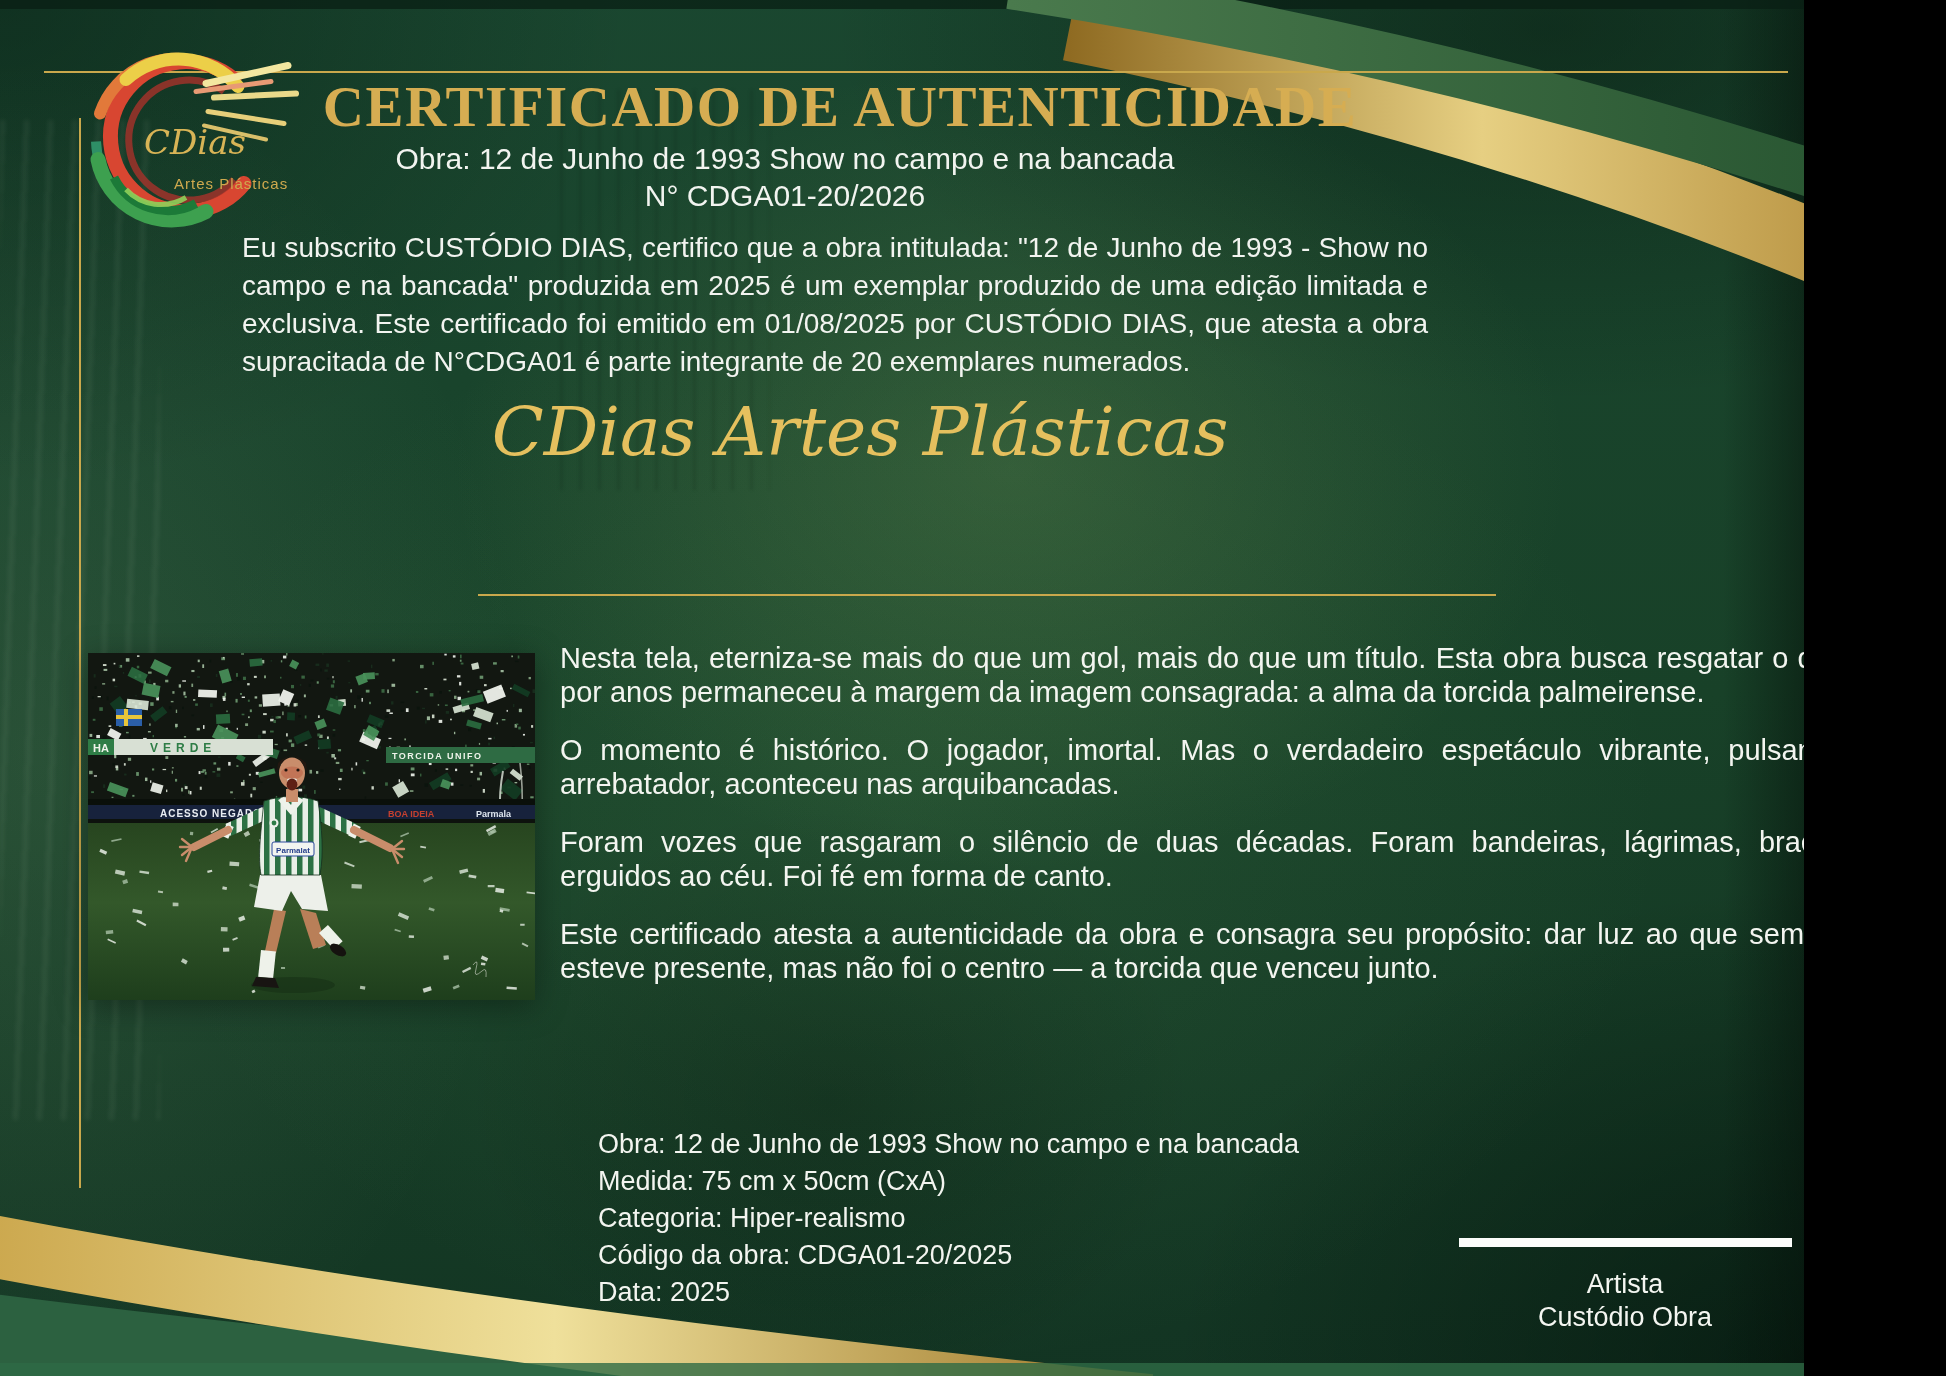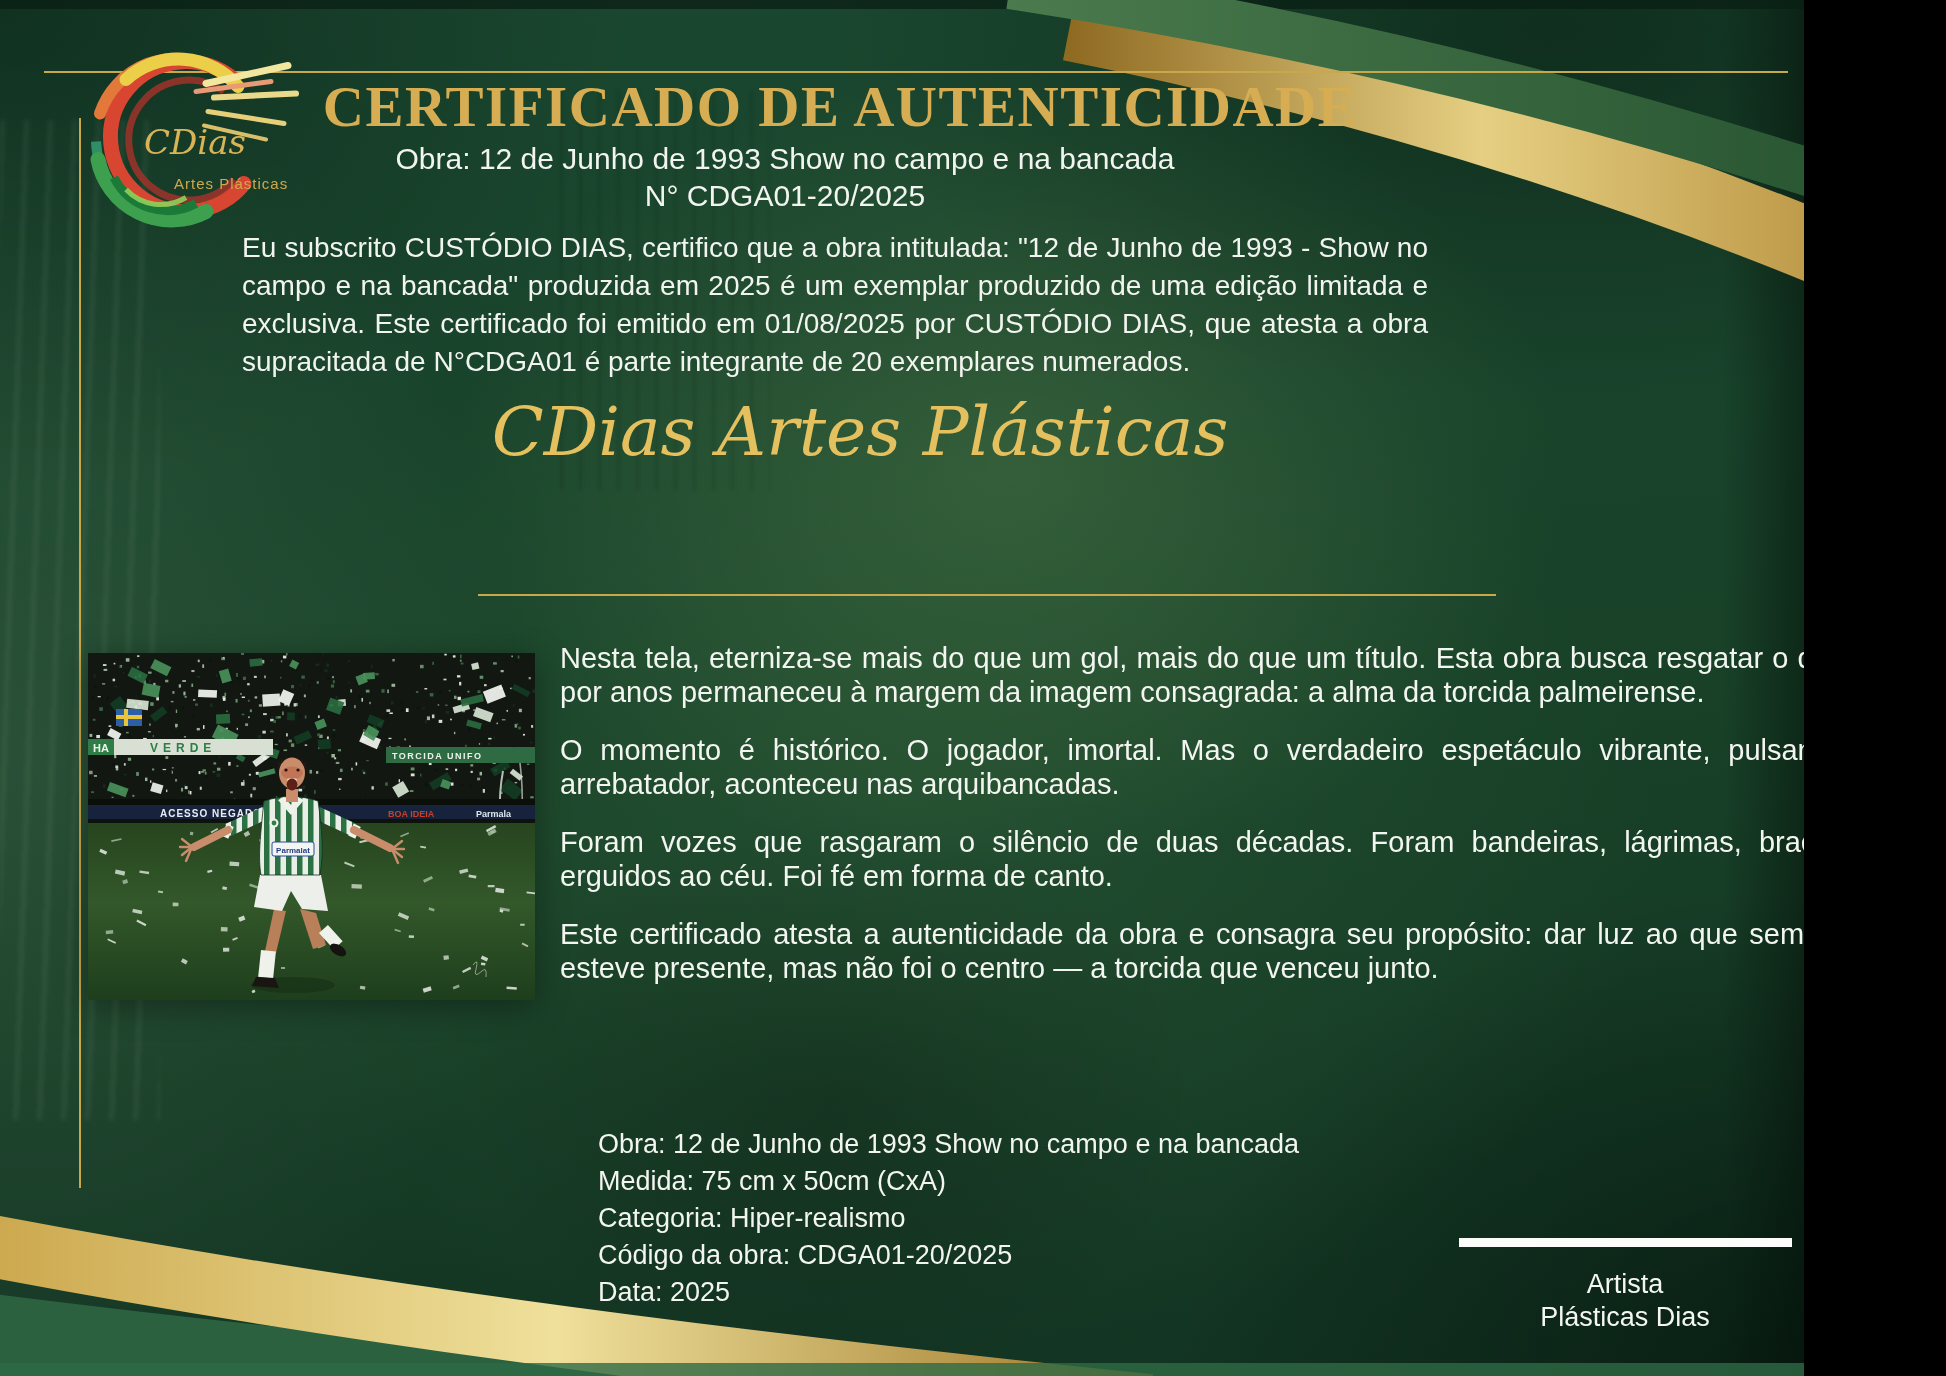--- a/index.html
+++ b/index.html
@@ -113,21 +113,21 @@
       <path d="M 70 158 A 48 48 0 0 0 130 166" stroke="#8fd05a" stroke-width="5" fill="none" opacity=".9"></path>
     </g>
     <text x="88" y="122" font-family="DejaVu Serif, serif" font-style="italic" font-size="34" fill="#d8b456">CDias</text>
     <text x="118" y="157" font-family="Liberation Sans, sans-serif" font-size="15" letter-spacing="1" fill="#cfa94e">Artes Plásticas</text>
   </svg>
 
   <div class="title">CERTIFICADO DE AUTENTICIDADE</div>
 
   <div class="subtitles">
     <div>Obra: 12 de Junho de 1993 Show no campo e na bancada</div>
-    <div>N° CDGA01-20/2025</div>
+    <div>N° CDGA01-20/2026</div>
   </div>
 
   <p class="declaration">Eu subscrito CUSTÓDIO DIAS, certifico que a obra intitulada: "12 de Junho de 1993 - Show no campo e na bancada" produzida em 2025 é um exemplar produzido de uma edição limitada e exclusiva. Este certificado foi emitido em 01/08/2025 por CUSTÓDIO DIAS, que atesta a obra supracitada  de N°CDGA01 é parte integrante de 20 exemplares numerados.</p>
 
   <div class="script-sig">CDias Artes Plásticas</div>
   <div class="gold-line gl-script"></div>
 
   <svg class="artwork" width="447" height="347" viewBox="0 0 447 347">
     <defs>
       <pattern id="jstripes" width="11" height="10" patternUnits="userSpaceOnUse">
@@ -753,16 +753,16 @@
     <div>Obra: 12 de Junho de 1993 Show no campo e na bancada</div>
     <div>Medida: 75 cm x 50cm (CxA)</div>
     <div>Categoria: Hiper-realismo</div>
     <div>Código da obra: CDGA01-20/2025</div>
     <div>Data: 2025</div>
   </div>
 
   <div class="artist">
     <div class="bar"></div>
     <div class="role">Artista</div>
-    <div class="name">Plásticas Dias</div>
+    <div class="name">Custódio Obra</div>
   </div>
 
 </div>
 
 </body></html>

